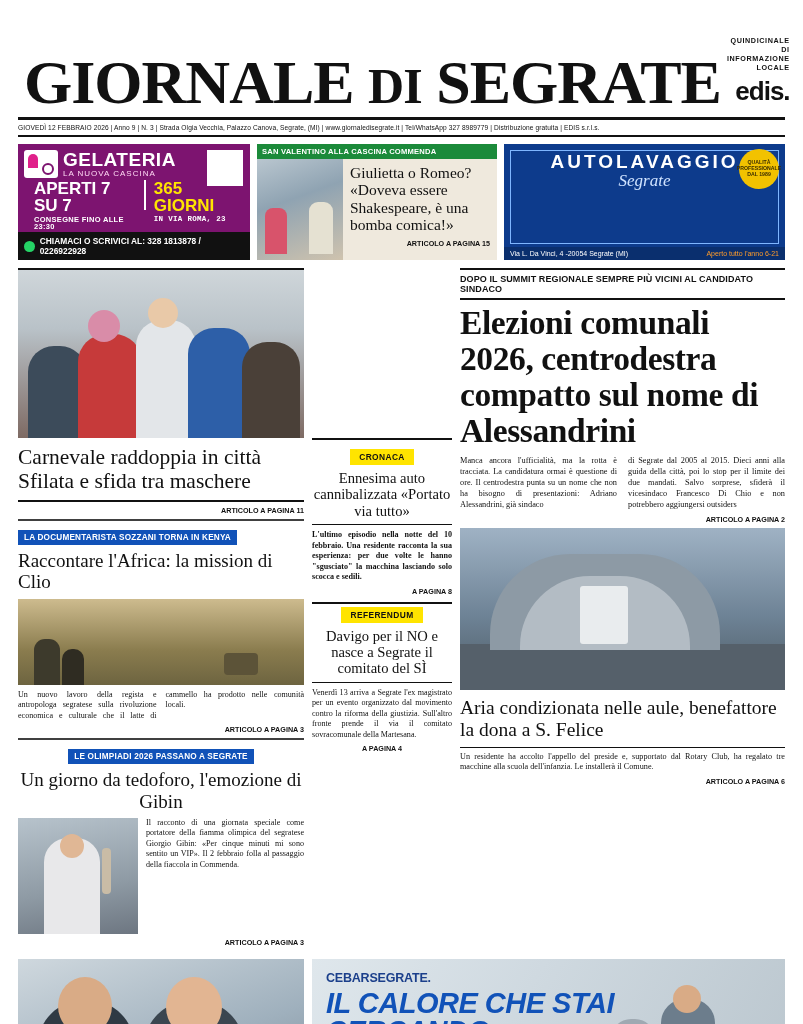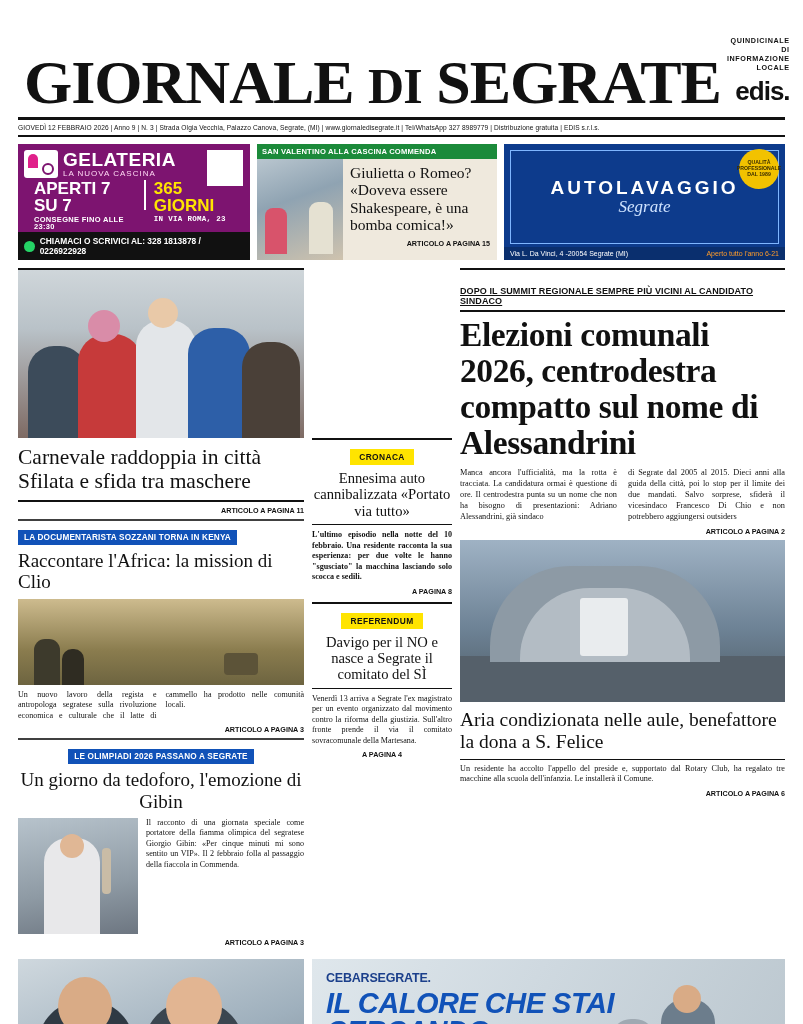--- a/index.html
+++ b/index.html
@@ -82,21 +82,21 @@
     padding:3px 5px; letter-spacing:0.2px;
   }
   .teatro-photo { width:86px; margin-top:15px; background:linear-gradient(160deg,#b9c6cf,#8fa3b2 40%,#cfc3ae); position:relative; }
   .teatro-photo:after{content:"";position:absolute;left:8px;bottom:6px;width:22px;height:46px;background:#d8536b;border-radius:8px 8px 0 0;}
   .teatro-photo:before{content:"";position:absolute;right:10px;bottom:6px;width:24px;height:52px;background:#e5e1d2;border-radius:9px 9px 0 0;}
   .teatro-text { flex:1; padding: 20px 7px 4px 7px; }
   .teatro-title { font-family:"Liberation Serif", serif; font-size:15.5px; line-height:1.12; color:#111; }
   .teatro-art { font-family:"Liberation Sans", sans-serif; font-size:7.2px; font-weight:bold; text-align:right; margin-top:6px;}
 
   .ad-auto { flex:1; background:#0d3b8c; position:relative; color:#fff; }
-  .auto-inner { position:absolute; inset:6px 6px 16px 6px; border:1.5px solid #7fb6ff; display:flex; align-items:center; justify-content:center; flex-direction:column;}
+  .auto-inner { position:absolute; inset:6px 6px 16px 6px; border:1.5px solid #7fb6ff; display:flex; align-items:center; justify-content:flex-start; flex-direction:column;}
   .auto-t1 { font-family:"Liberation Sans", sans-serif; font-weight:bold; font-size:19px; letter-spacing:3px; color:#fff; }
   .auto-t2 { font-family:"Liberation Serif", serif; font-style:italic; font-size:17px; color:#cfe3ff; margin-top:-2px;}
   .auto-badge { position:absolute; right:6px; top:5px; width:40px;height:40px;border-radius:50%;background:#f2c200;color:#3a2d00;
     font-family:"Liberation Sans", sans-serif; font-size:5.2px; font-weight:bold; text-align:center; display:flex;align-items:center;justify-content:center; line-height:1.15; padding:3px;}
   .auto-foot { position:absolute; left:0; right:0; bottom:0; background:#0a2f6e; font-family:"Liberation Sans", sans-serif; font-size:7px; padding:3px 6px; display:flex; justify-content:space-between;}
   .auto-foot .orange { color:#ff9c2a; }
 
   
   .main { display:flex; gap:8px; margin-top:8px; }
   .col-left { width: 286px; }
@@ -290,32 +290,32 @@
       <div class="hr-b"></div>
       <div class="center" style="padding-top:6px;">
         <span class="tag-yellow">CRONACA</span>
       </div>
       <div class="mid-title">Ennesima auto cannibalizzata «Portato via tutto»</div>
       <div class="hr-t"></div>
       <div class="mid-body" style="padding-top:5px;font-weight:bold;">L'ultimo episodio nella notte del 10 febbraio. Una residente racconta la sua esperienza: per due volte le hanno "sgusciato" la macchina lasciando solo scocca e sedili.</div>
       <div class="mid-art">A PAGINA 8</div>
 
       <div class="hr-b" style="margin-top:6px;"></div>
-      <div class="center" style="padding-top:6px;">
+      <div class="center" style="">
         <span class="tag-yellow">REFERENDUM</span>
       </div>
       <div class="mid-title">Davigo per il NO e nasce a Segrate il comitato del SÌ</div>
       <div class="hr-t"></div>
       <div class="mid-body" style="padding-top:5px;">Venerdì 13 arriva a Segrate l'ex magistrato per un evento organizzato dal movimento contro la riforma della giustizia. Sull'altro fronte prende il via il comitato sovracomunale della Martesana.</div>
       <div class="mid-art center" style="text-align:center;">A PAGINA 4</div>
     </div>
 
     <div class="col-right">
       <div class="rule-thin"></div>
-      <div class="top-kicker" style="padding-top:16px;text-decoration:underline;">DOPO IL SUMMIT REGIONALE SEMPRE PIÙ VICINI AL CANDIDATO SINDACO</div>
+      <div class="top-kicker" style="padding-top:4px;">DOPO IL SUMMIT REGIONALE SEMPRE PIÙ VICINI AL CANDIDATO SINDACO</div>
       <div class="rule-thin"></div>
       <div class="big-headline">Elezioni comunali 2026, centrodestra compatto sul nome di Alessandrini</div>
       <div class="lead-2col">
         <div>Manca ancora l'ufficialità, ma la rotta è tracciata. La candidatura ormai è questione di ore. Il centrodestra punta su un nome che non ha bisogno di presentazioni: Adriano Alessandrini, già sindaco</div>
         <div>di Segrate dal 2005 al 2015. Dieci anni alla guida della città, poi lo stop per il limite dei due mandati. Salvo sorprese, sfiderà il vicesindaco Francesco Di Chio e non potrebbero aggiungersi outsiders</div>
       </div>
       <div class="art-right">ARTICOLO A PAGINA 2</div>
 
       <div class="photo-aule">
         <div class="blob" style="left:0;bottom:0;width:100%;height:46px;background:#55606a;border-radius:0;"></div>

